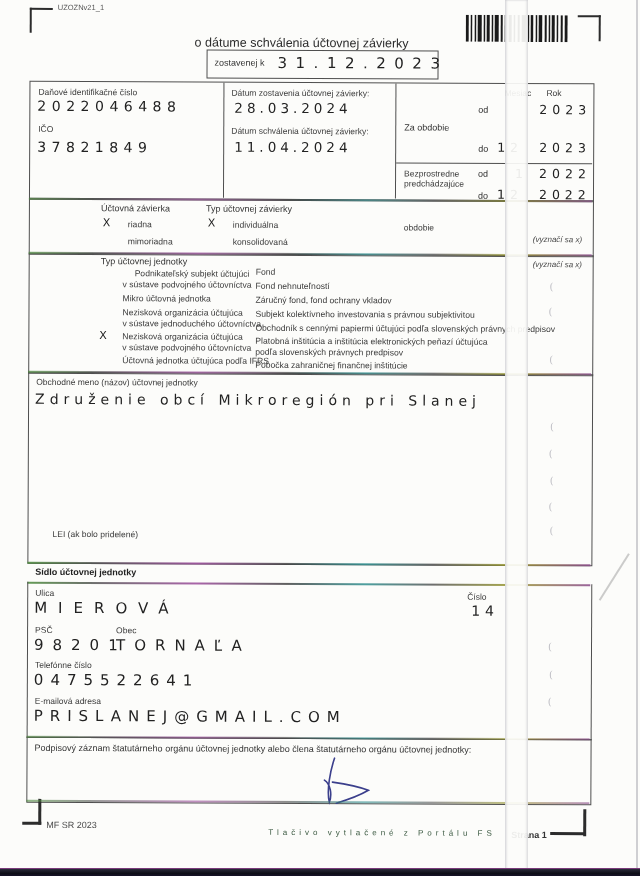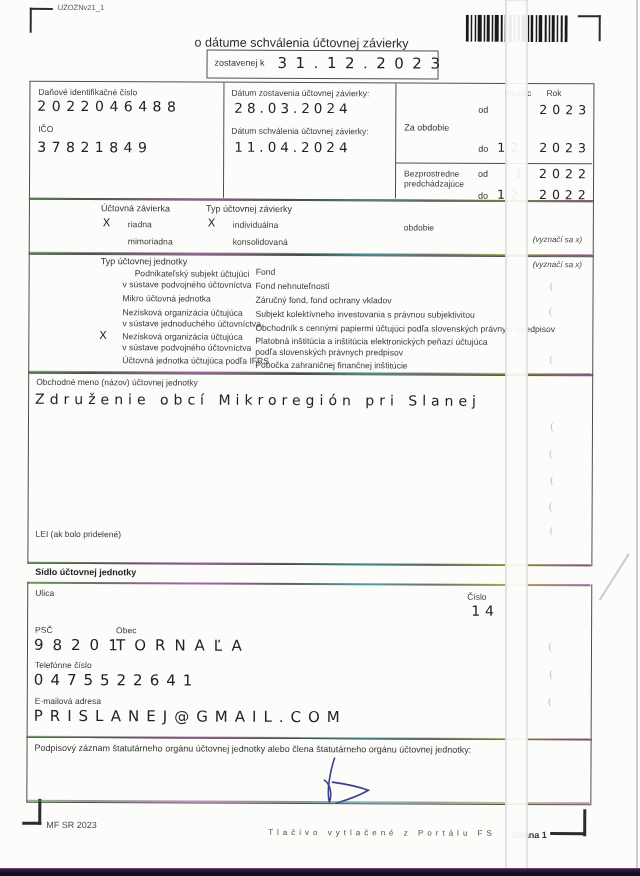--- a/index.html
+++ b/index.html
@@ -160,29 +160,30 @@
     <div class="abs opt" style="left:255px;top:309px;">Subjekt kolektívneho investovania s právnou subjektivitou</div>
     <div class="abs opt" style="left:255px;top:323px;">Obchodník s cennými papiermi účtujúci podľa slovenských právnych predpisov</div>
     <div class="abs opt" style="left:255px;top:336px;">Platobná inštitúcia a inštitúcia elektronických peňazí účtujúca</div>
     <div class="abs opt" style="left:255px;top:347px;">podľa slovenských právnych predpisov</div>
     <div class="abs opt" style="left:255px;top:360px;">Pobočka zahraničnej finančnej inštitúcie</div>
 
     <div class="box" style="left:28px;top:373px;width:563px;height:190px;"></div>
     <div class="abs lbl" style="left:36px;top:378px;">Obchodné meno (názov) účtovnej jednotky</div>
     <div class="abs val sp5" style="left:35px;top:392px;">Združenie obcí Mikroregión pri Slanej</div>
     <div class="abs val sp5" style="left:35px;top:482px;"></div>
-    <div class="abs lbl" style="left:36px;top:530px;">LEI (ak bolo pridelené)</div>
+    <div class="abs lbl" style="left:53px;top:530px;">LEI (ak bolo pridelené)</div>
     <div class="abs val sp5" style="left:35px;top:543px;"></div>
 
     <div class="rline" style="left:28px;top:563px;width:563px;"></div>
     <div class="abs sechead" style="left:36px;top:568px;">Sídlo účtovnej jednotky</div>
     <div class="rline" style="left:28px;top:583px;width:563px;"></div>
 
     <div class="box" style="left:28px;top:583px;width:563px;height:155px;border-top:none;"></div>
     <div class="abs lbl" style="left:36px;top:589px;">Ulica</div>
+    <div class="abs val sp11" style="left:35px;top:600px;">MIEROVÁ</div>
     <div class="abs lbl" style="left:468px;top:591px;">Číslo</div>
     <div class="abs val sp5" style="left:472px;top:602px;">14</div>
     <div class="abs lbl" style="left:36px;top:626px;">PSČ</div>
     <div class="abs val sp9" style="left:35px;top:637px;">98201</div>
     <div class="abs lbl" style="left:117px;top:626px;">Obec</div>
     <div class="abs val sp9" style="left:117px;top:637px;">TORNAĽA</div>
     <div class="abs lbl" style="left:36px;top:661px;">Telefónne číslo</div>
     <div class="abs val sp7" style="left:35px;top:672px;">0475522641</div>
     <div class="abs lbl" style="left:36px;top:697px;text-align:center;">E-mailová adresa</div>
     <div class="abs val sp7" style="left:35px;top:708px;">PRISLANEJ@GMAIL.COM</div>

